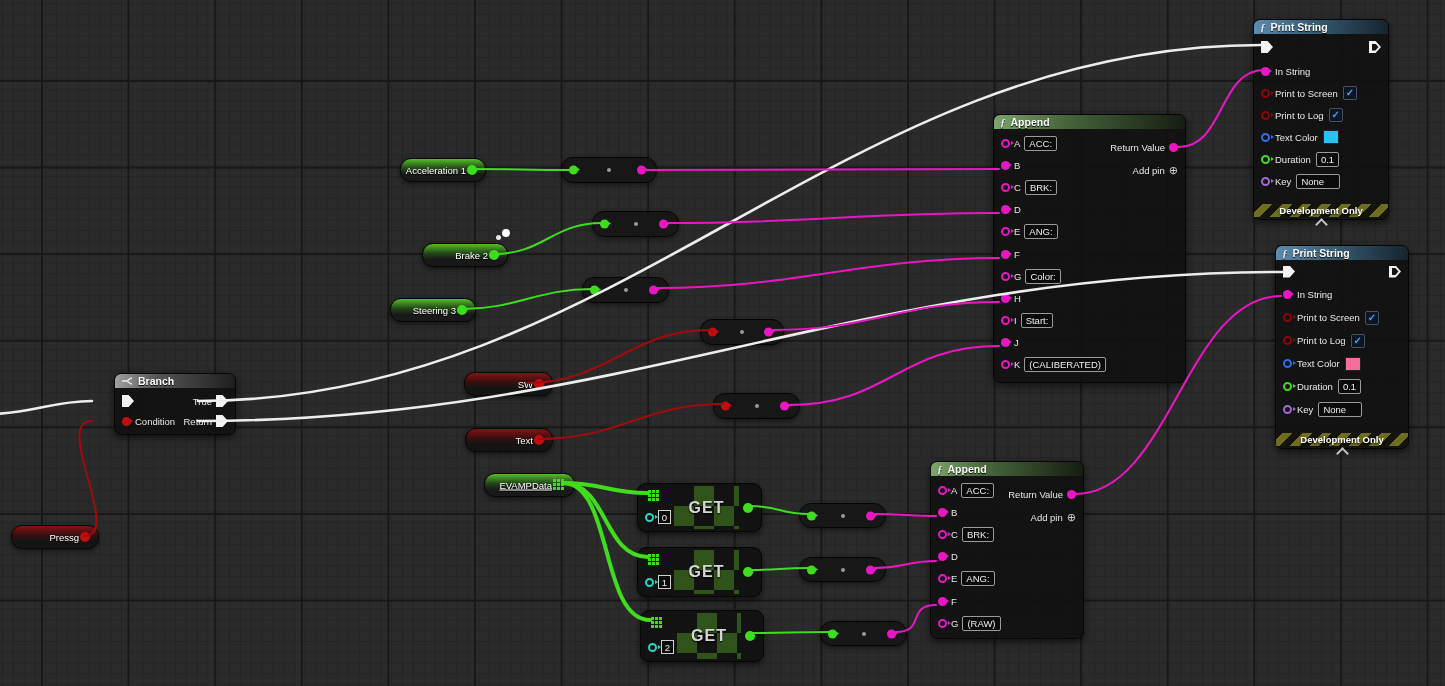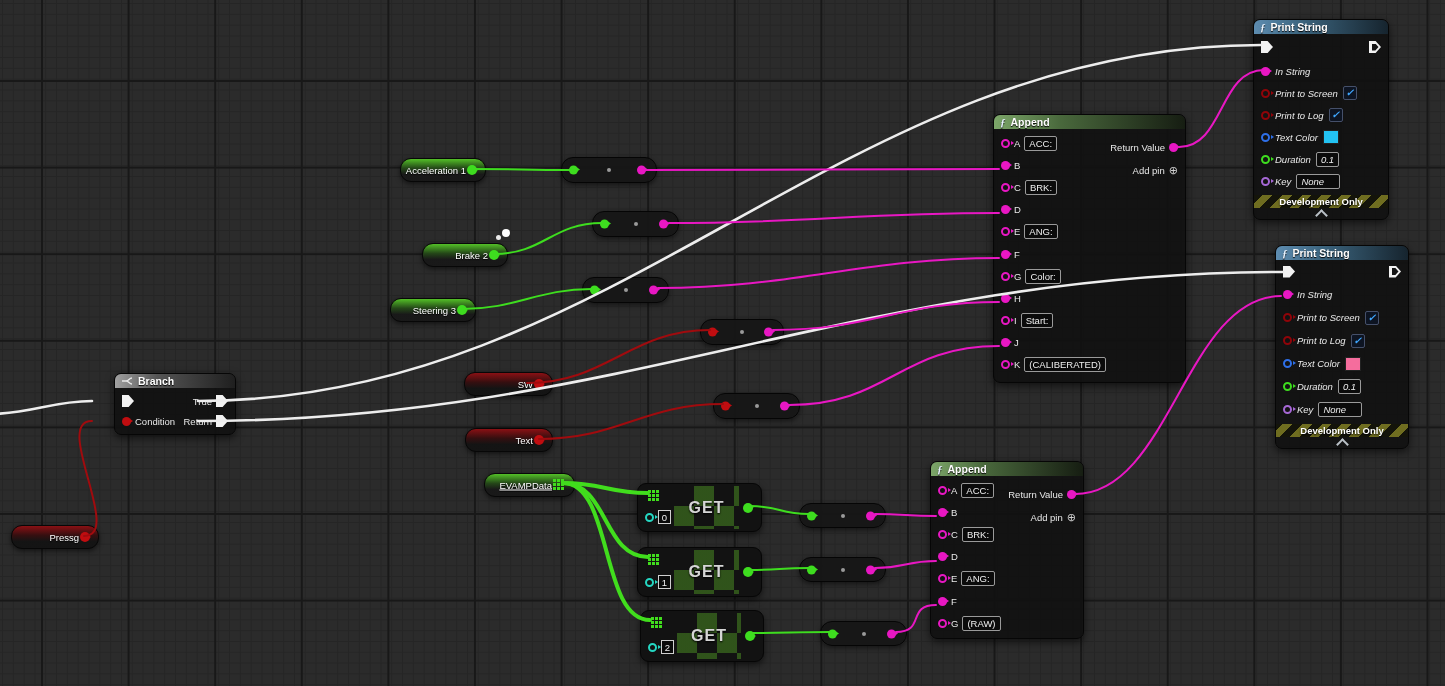--- a/index.html
+++ b/index.html
@@ -38,21 +38,21 @@
     clip-path:polygon(0 0,55% 0,100% 50%,55% 100%,0 100%);background:#f2f2f2;}
   .exec.hollow::before{content:"";position:absolute;inset:2.5px;background:#141414;
     clip-path:polygon(0 0,55% 0,100% 50%,55% 100%,0 100%);}
   .gridpin{position:relative;width:3px;height:3px;flex:none;background:#41dd1d;margin:0 4px 0 0;
     box-shadow:4px 0 #41dd1d,8px 0 #41dd1d,0 4px #41dd1d,4px 4px #41dd1d,8px 4px #41dd1d,0 8px #41dd1d,4px 8px #41dd1d,8px 8px #41dd1d;}
   .vbox{border:1px solid #9a9a9a;background:rgba(8,8,8,.7);border-radius:2px;padding:1px 4px;
     font-size:9.5px;color:#eee;line-height:11px;white-space:nowrap;}
   .chk{width:12px;height:12px;border:1px solid #45506a;background:#0d1422;border-radius:2px;
     display:flex;align-items:center;justify-content:center;font-size:10px;font-weight:bold;color:#3fa7ff;line-height:10px;}
   .swatch{width:14px;height:12px;border:1px solid #222;}
-  .devband{position:relative;height:13px;margin-top:3px;
+  .devband{position:relative;height:13px;margin-top:12px;
     background:repeating-linear-gradient(-45deg,#14140a 0 7px,#6f6d20 7px 14px);
     display:flex;align-items:center;justify-content:center;}
   .devband span{font-size:9.5px;font-weight:bold;color:#fff;text-shadow:0 1px 2px #000;}
   .caret{width:7px;height:7px;border-left:2px solid #bac1c7;border-top:2px solid #bac1c7;
     transform:rotate(45deg);margin:3px auto 0;}
   
   .var{position:absolute;z-index:10;height:22px;border-radius:11px;border:1px solid #070707;
     box-shadow:0 2px 5px rgba(0,0,0,.55);font-size:9.5px;color:#fff;}
   .var .vlabel{position:absolute;right:19px;top:50%;transform:translateY(-50%);text-shadow:0 1px 1px #000;white-space:nowrap;}
   .var .pin, .var .gridpin{position:absolute;right:8px;top:50%;}
@@ -78,21 +78,21 @@
   .get .gridpin{position:absolute;left:10px;top:6px;}
   .get .idx{position:absolute;left:7px;bottom:7px;display:flex;align-items:center;gap:4px;}
   .get .ibox{width:11px;height:12px;border:1px solid #cfcfcf;background:rgba(5,5,5,.6);
     font-size:9.5px;color:#eee;display:flex;align-items:center;justify-content:center;}
   .get .pin.out{position:absolute;right:8px;top:50%;transform:translateY(-50%);width:10px;height:10px;}
   
   .ap-row{height:22.2px;display:flex;align-items:center;gap:4px;padding:0 7px;font-size:9.5px;}
   .ap-right{position:absolute;right:7px;display:flex;align-items:center;gap:4px;font-size:9.5px;}
   .addpin{font-size:11px;color:#cfcfcf;line-height:11px;}
   
-  .ps-row{height:22px;display:flex;align-items:center;gap:5px;padding:0 7px;font-size:9.5px;font-style:italic;}
+  .ps-row{height:22px;display:flex;align-items:center;gap:5px;padding:0 7px;font-size:9.5px;}
   .ps-exec{height:26px;}
   .ps2 .ps-row{height:23px;}
   .cursor{position:absolute;z-index:60;}
   .cursor .c1{position:absolute;width:8px;height:8px;border-radius:50%;background:#fff;left:6px;top:0;}
   .cursor .c2{position:absolute;width:5px;height:5px;border-radius:50%;background:#e9e9e9;left:0;top:6px;}
 </style>
 </head>
 <body>
 
 <div class="canvas">

